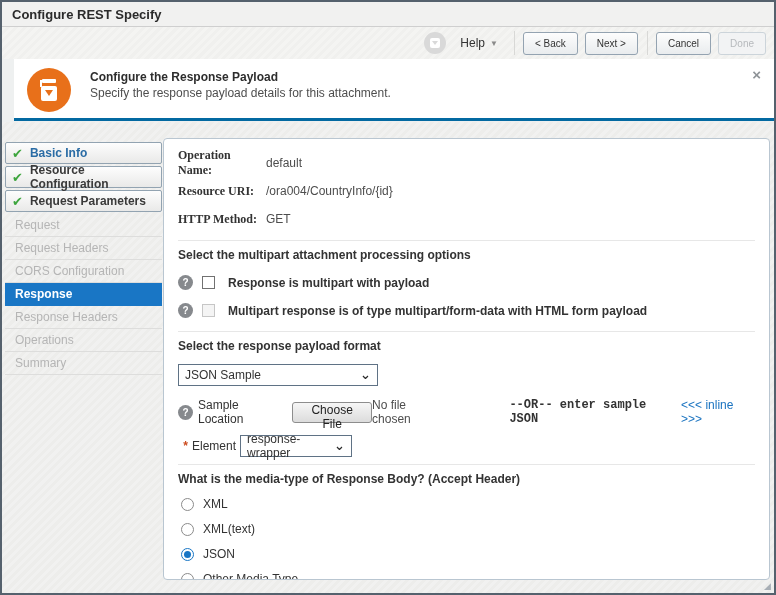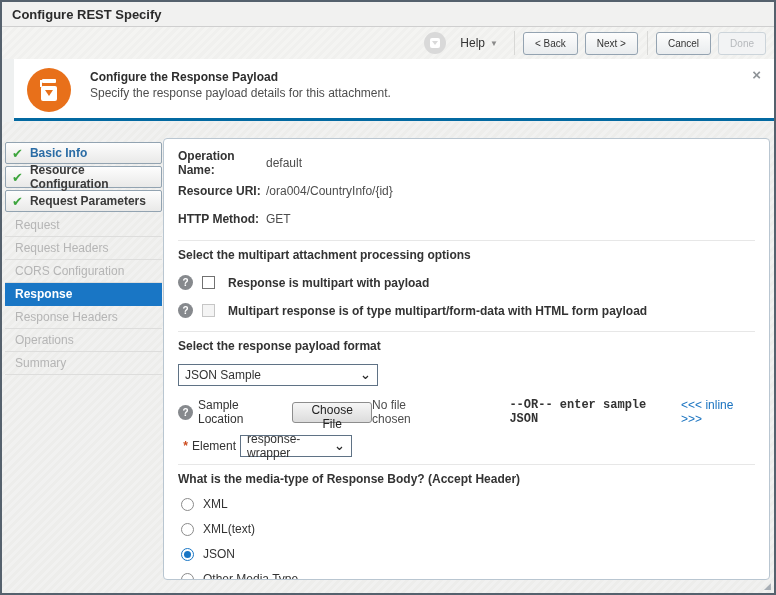--- a/index.html
+++ b/index.html
@@ -111,21 +111,21 @@
     cursor: default;
   }
 
   
   .panel {
     position: absolute; left: 161px; top: 16px; width: 607px; height: 442px;
     background: #fff; border: 1px solid #b9c6d1; border-radius: 4px;
     padding: 10px 14px 8px 14px; overflow: hidden;
   }
   .info-row { display: flex; align-items: center; height: 28px; }
-  .info-label { width: 88px; font-weight: bold; color: #333; }
+  .info-label { width: 88px; font-weight: bold; color: #333; font-family: Liberation Serif, serif; }
   .info-value { color: #4d4d4d; }
   .divider { border: 0; border-top: 1px solid #e7e7e7; margin: 7px 0; }
   .section-heading { font-weight: bold; color: #333; margin: 7px 0 3px 0; }
 
   .chk-row { display: flex; align-items: center; margin: 13px 0; }
   .help-icon {
     width: 15px; height: 15px; border-radius: 50%; background: #86898d; color: #fff;
     font-size: 10px; font-weight: bold; display: flex; align-items: center;
     justify-content: center; flex: none;
   }

